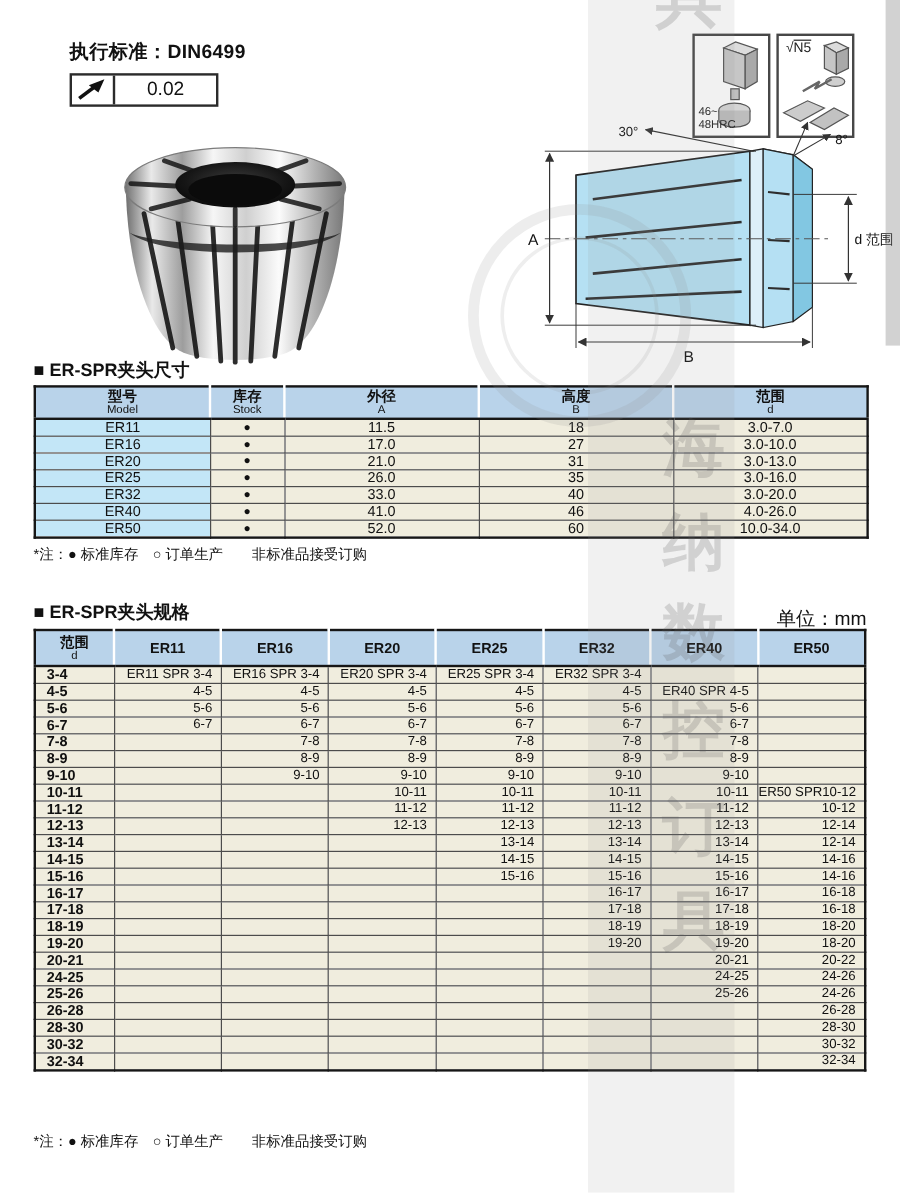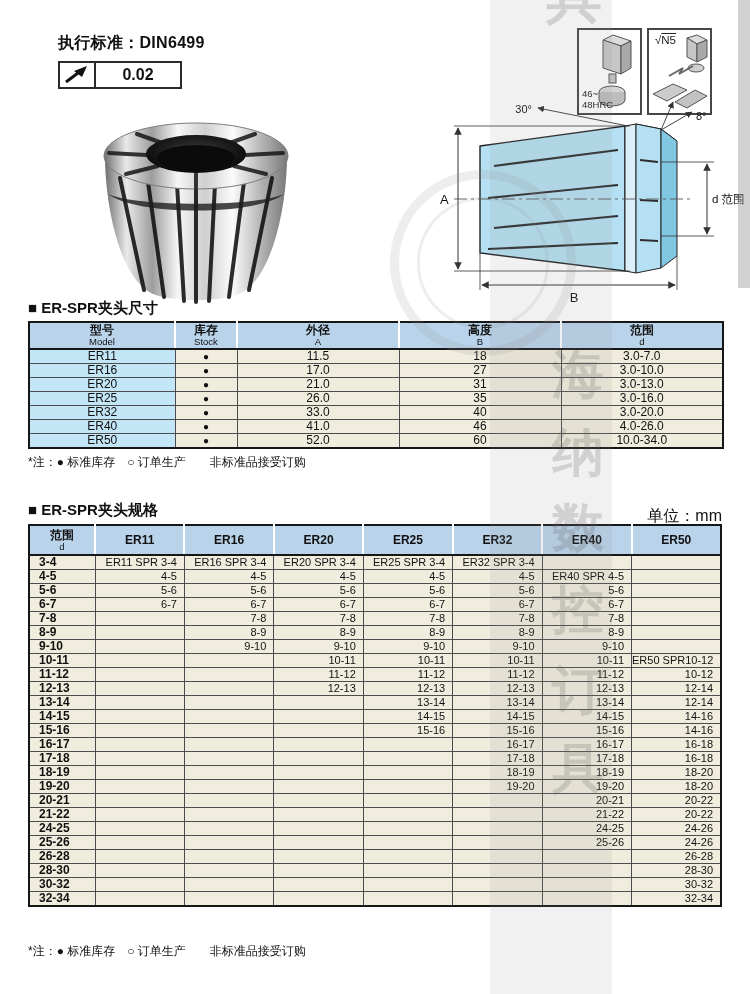--- a/index.html
+++ b/index.html
@@ -5,21 +5,21 @@
   *{margin:0;padding:0;box-sizing:border-box}
   html,body{width:750px;height:994px}
   body{position:relative;background:#fff;overflow:hidden;color:#111;
        font-family:"Liberation Sans","DejaVu Sans",sans-serif}
   .abs{position:absolute}
 
   
   #std{left:58px;top:33px;font-size:16px;font-weight:bold;letter-spacing:.3px}
   #runout{left:58px;top:61px;width:124px;height:28px;border:2px solid #2b2b2b;display:flex;background:#fff}
   #runout .ar{width:36px;border-right:2px solid #2b2b2b;position:relative}
-  #runout .val{flex:1;text-align:center;font-size:16px;font-weight:bold;line-height:24px}
+  #runout .val{flex:1;text-align:center;font-size:16px;font-weight:normal;line-height:24px}
 
   
   .ibox{top:28px;width:65px;height:87px;border:2px solid #474747;background:#fff}
   #ibox1{left:577px}
   #ibox2{left:647px}
   .ibox .lbl{position:absolute;font-size:9.5px;font-weight:normal;line-height:11px;color:#222}
   #hard-lbl{left:3px;bottom:3px}
   #surf-lbl{left:6px;top:5px;font-size:11.5px}
   #surf-lbl .ovl{text-decoration:overline}
 
@@ -521,30 +521,20 @@
           <td class="dcol">20-21</td>
           <td class="vcol"></td>
           <td class="vcol"></td>
           <td class="vcol"></td>
           <td class="vcol"></td>
           <td class="vcol"></td>
           <td class="vcol">20-21</td>
           <td class="vcol">20-22</td>
         </tr>
         <tr>
-          <td class="dcol">21-22</td>
-          <td class="vcol"></td>
-          <td class="vcol"></td>
-          <td class="vcol"></td>
-          <td class="vcol"></td>
-          <td class="vcol"></td>
-          <td class="vcol">21-22</td>
-          <td class="vcol">20-22</td>
-        </tr>
-        <tr>
           <td class="dcol">24-25</td>
           <td class="vcol"></td>
           <td class="vcol"></td>
           <td class="vcol"></td>
           <td class="vcol"></td>
           <td class="vcol"></td>
           <td class="vcol">24-25</td>
           <td class="vcol">24-26</td>
         </tr>
         <tr>

